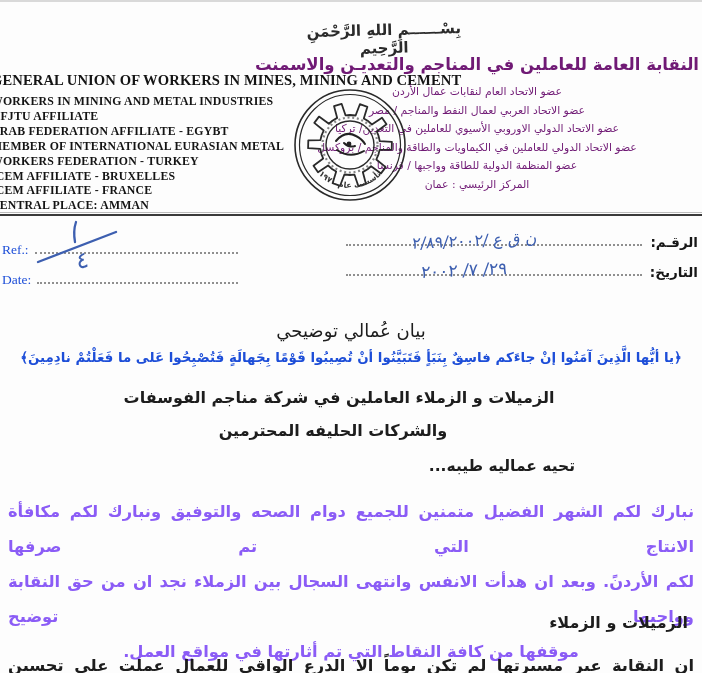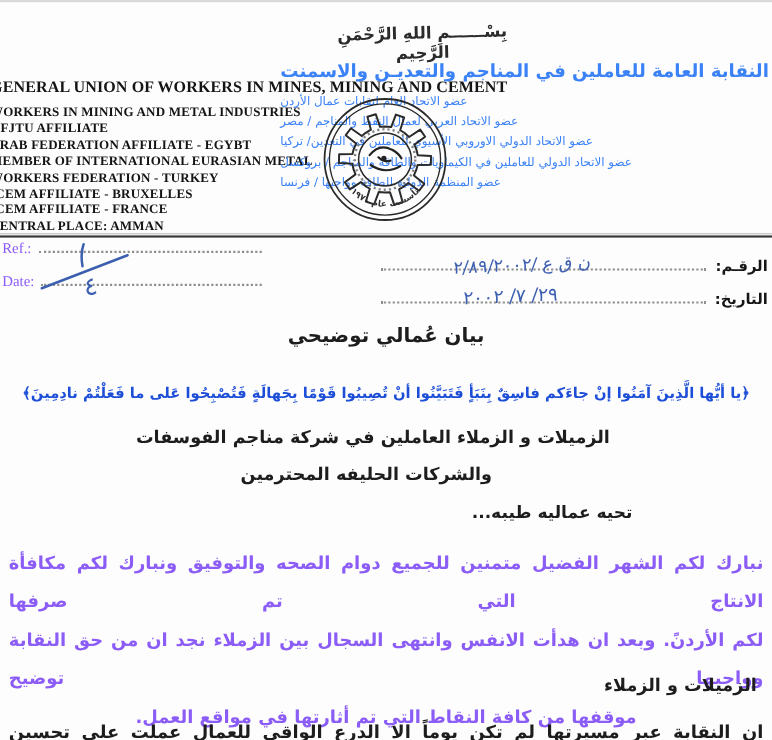--- a/index.html
+++ b/index.html
@@ -11,52 +11,52 @@
   
   .bismillah{position:absolute;top:21px;left:304px;width:160px;font-size:15px;font-weight:700;
     color:#2b2b2b;direction:rtl;text-align:center;transform:rotate(-1.5deg);letter-spacing:0}
 
   
   .en-block{position:absolute;top:72px;left:-9px;font-family:"Liberation Serif","DejaVu Serif",serif;color:#141414}
   .en-title{font-size:14.6px;font-weight:700;white-space:nowrap;margin-bottom:5px;letter-spacing:.1px}
   .en-lines div{font-size:11.8px;font-weight:700;line-height:14.9px;white-space:nowrap;letter-spacing:.2px}
 
   
-  .ar-block{position:absolute;top:55px;right:3px;direction:rtl;text-align:left;color:#3b82f6}
+  .ar-block{position:absolute;top:55px;right:3px;direction:rtl;text-align:center;color:#701a75}
   .ar-title{font-size:16.5px;font-weight:700;margin-bottom:9px;white-space:nowrap}
   .ar-lines div{font-size:10.8px;font-weight:400;line-height:18.6px;white-space:nowrap}
 
   
   .seal{position:absolute;top:87px;left:292px}
   .seal path,.seal circle{vector-effect:non-scaling-stroke}
 
   
   .rule-light{position:absolute;top:212px;left:0;right:0;border-top:1px solid #bdbdbd}
   .rule-dark{position:absolute;top:214px;left:0;right:0;border-top:2px solid #3a3a3a}
 
   
-  .ref-en{position:absolute;top:204px;left:2px;width:236px;font-family:"Liberation Serif","DejaVu Serif",serif;color:#8b5cf6}
+  .ref-en{position:absolute;top:228px;left:2px;width:236px;font-family:"Liberation Serif","DejaVu Serif",serif;color:#1d4ed8}
   .ref-en .row{display:flex;align-items:flex-end;height:30px}
   .ref-en .lbl{font-size:13.5px;font-weight:400;white-space:nowrap}
   .dots{flex:1;border-bottom:2px dotted #8f8f8f;margin:0 0 4px 6px;position:relative;min-height:6px}
 
   
   .ref-ar{position:absolute;top:220px;right:4px;width:352px;direction:rtl;color:#161616}
   .ref-ar .row{display:flex;align-items:flex-end;height:30px}
   .ref-ar .lbl{font-size:13.5px;font-weight:700;white-space:nowrap}
   .ref-ar .dots{margin:0 8px 4px 0}
   .pen{position:absolute;bottom:-6px;color:#3d5fb0;font-weight:400;white-space:nowrap;
        transform:rotate(-2.5deg) skewX(-6deg);direction:rtl}
   .pen.ref-val{right:105px;font-size:16px}
   .pen.date-val{right:135px;font-size:17px}
 
   .frac{position:absolute;top:216px;left:30px}
 
   
-  .doc-title{position:absolute;top:295px;left:0;right:0;text-align:center;font-size:18px;font-weight:700;direction:rtl}
+  .doc-title{position:absolute;top:320px;left:0;right:0;text-align:center;font-size:18px;font-weight:400;direction:rtl}
   .verse{position:absolute;top:350px;left:6px;right:6px;text-align:center;direction:rtl;font-size:13.4px;font-weight:700;color:#1d4ed8}
   .addr1{position:absolute;top:388px;left:0;right:0;text-align:center;direction:rtl;font-size:16px;font-weight:700;transform:translateX(-12px)}
   .addr2{position:absolute;top:421px;left:0;right:0;text-align:center;direction:rtl;font-size:16px;font-weight:700;transform:translateX(-18px)}
   .greet{position:absolute;top:457px;right:127px;direction:rtl;font-size:15.5px;font-weight:700}
   .para{position:absolute;top:494px;left:8px;right:8px;direction:rtl}
   .para .line{font-size:16.3px;font-weight:700;line-height:35px;color:#8b5cf6}
   .para .line.just,.last-line{text-align:justify;text-align-last:justify}
   .para .line.right{text-align:center}
   .salut{position:absolute;top:613px;right:14px;direction:rtl;font-size:16px;font-weight:700}
   .last-line{position:absolute;top:649px;left:8px;right:8px;direction:rtl;font-size:16.3px;font-weight:700;line-height:34px}
@@ -84,20 +84,21 @@
   </div>
 
   <div class="ar-block">
     <div class="ar-title">النقابة العامة للعاملين في المناجم والتعديـن والاسمنت</div>
     <div class="ar-lines">
         <div>عضو الاتحاد العام لنقابات عمال الأردن</div>
         <div>عضو الاتحاد العربي لعمال النفط والمناجم / مصر</div>
         <div>عضو الاتحاد الدولي الاوروبي الأسيوي للعاملين في التعدين/ تركيا</div>
         <div>عضو الاتحاد الدولي للعاملين في الكيماويات والطاقة والمناجم / بروكسل</div>
         <div>عضو المنظمة الدولية للطاقة وواجبها / فرنسا</div>
+        <div>المركز الرئيسي : عمان</div>
       </div>
   </div>
 
   <svg class="seal" width="116" height="116" viewBox="0 0 116 116">
     <circle cx="58" cy="58" r="55" fill="none" stroke="#2a2a2a" stroke-width="1.6"></circle>
     <circle cx="58" cy="58" r="50.5" fill="none" stroke="#2a2a2a" stroke-width="1.2"></circle>
     <path id="gearPath" fill="none" stroke="#2a2a2a" stroke-width="1.8" stroke-linejoin="round" d="M58.0 28.0 L63.6 28.5 L67.9 17.2 L75.4 19.8 L71.8 31.4 L75.6 33.7 L79.9 37.5 L90.0 30.8 L94.5 37.3 L84.8 44.5 L86.5 48.7 L87.8 54.2 L99.9 54.8 L99.7 62.7 L87.6 62.9 L86.5 67.3 L84.3 72.5 L93.7 80.1 L89.0 86.4 L79.1 79.3 L75.6 82.3 L70.8 85.1 L74.0 96.9 L66.4 99.2 L62.5 87.7 L58.0 88.0 L52.4 87.5 L48.1 98.8 L40.6 96.2 L44.2 84.6 L40.4 82.3 L36.1 78.5 L26.0 85.2 L21.5 78.7 L31.2 71.5 L29.5 67.3 L28.2 61.8 L16.1 61.2 L16.3 53.3 L28.4 53.1 L29.5 48.7 L31.7 43.5 L22.3 35.9 L27.0 29.6 L36.9 36.7 L40.4 33.7 L45.2 30.9 L42.0 19.1 L49.6 16.8 L53.5 28.3 Z"></path>
     <circle cx="58" cy="58" r="24" fill="none" stroke="#2a2a2a" stroke-width="1.4"></circle>
     <circle cx="58" cy="58" r="27.5" fill="none" stroke="#555" stroke-width="2.2" stroke-dasharray="2 2.7" opacity="0.7"></circle>
     <g stroke="#222" stroke-width="2" fill="none" stroke-linecap="round">

